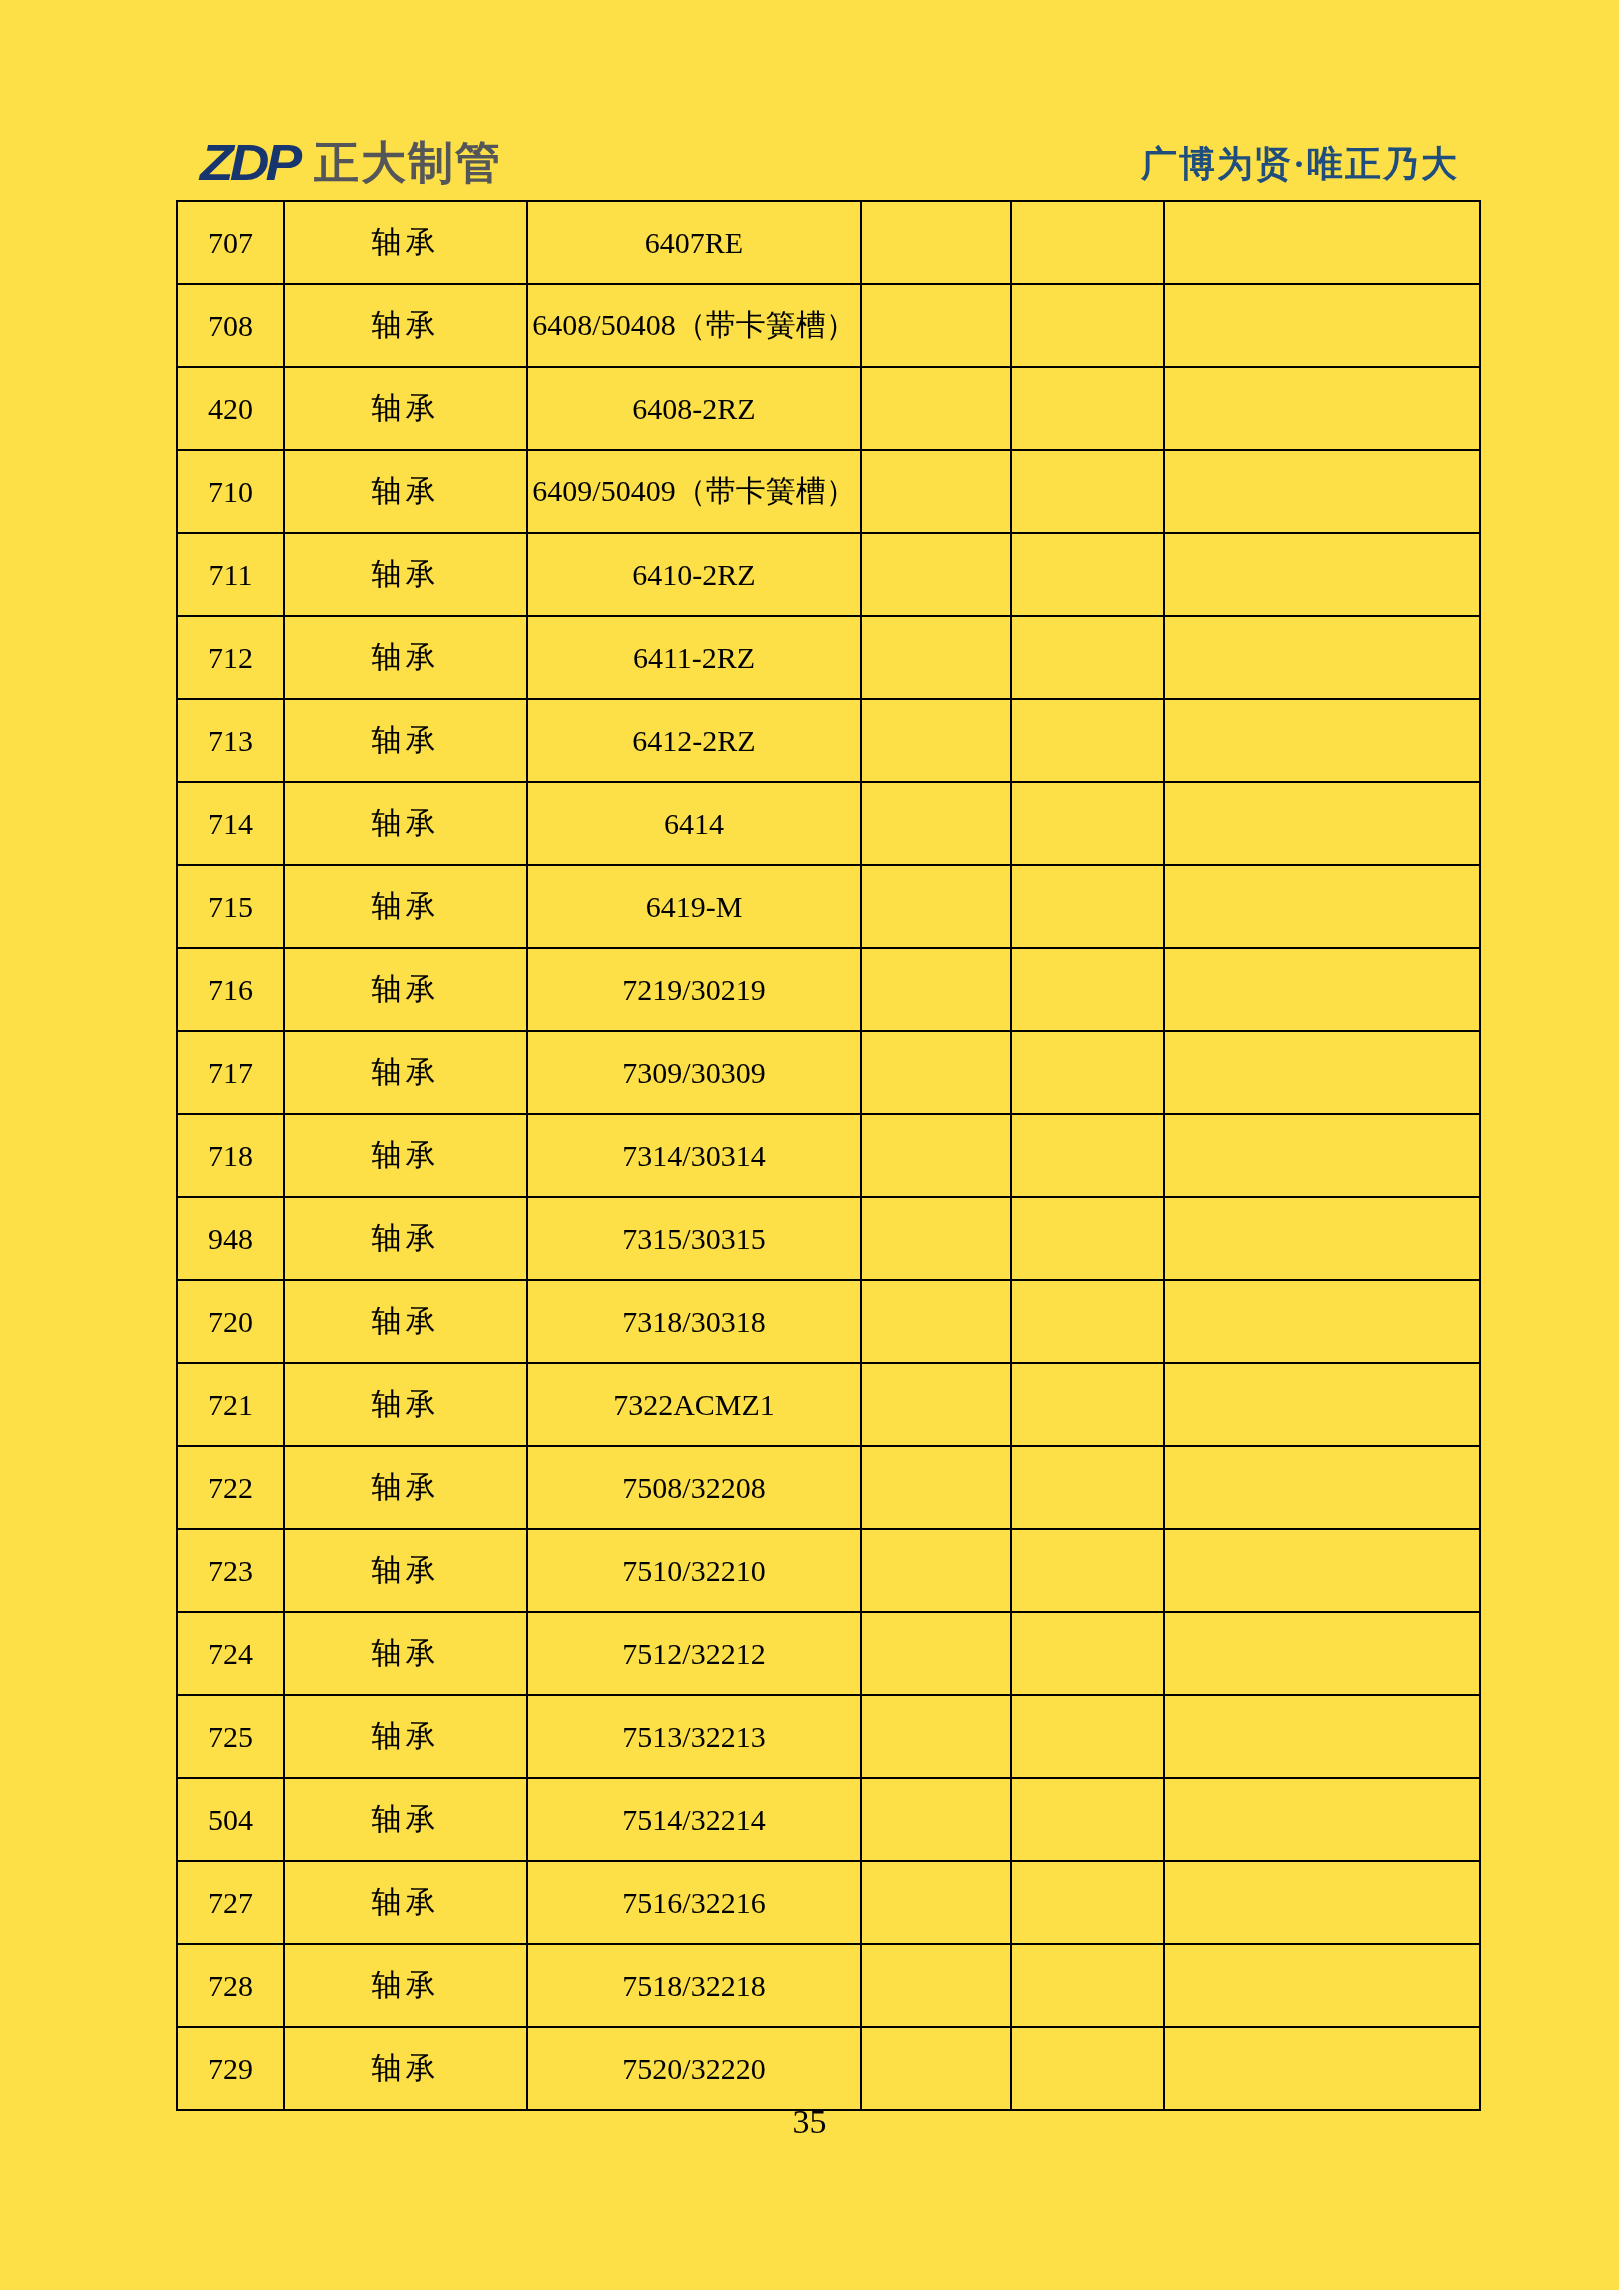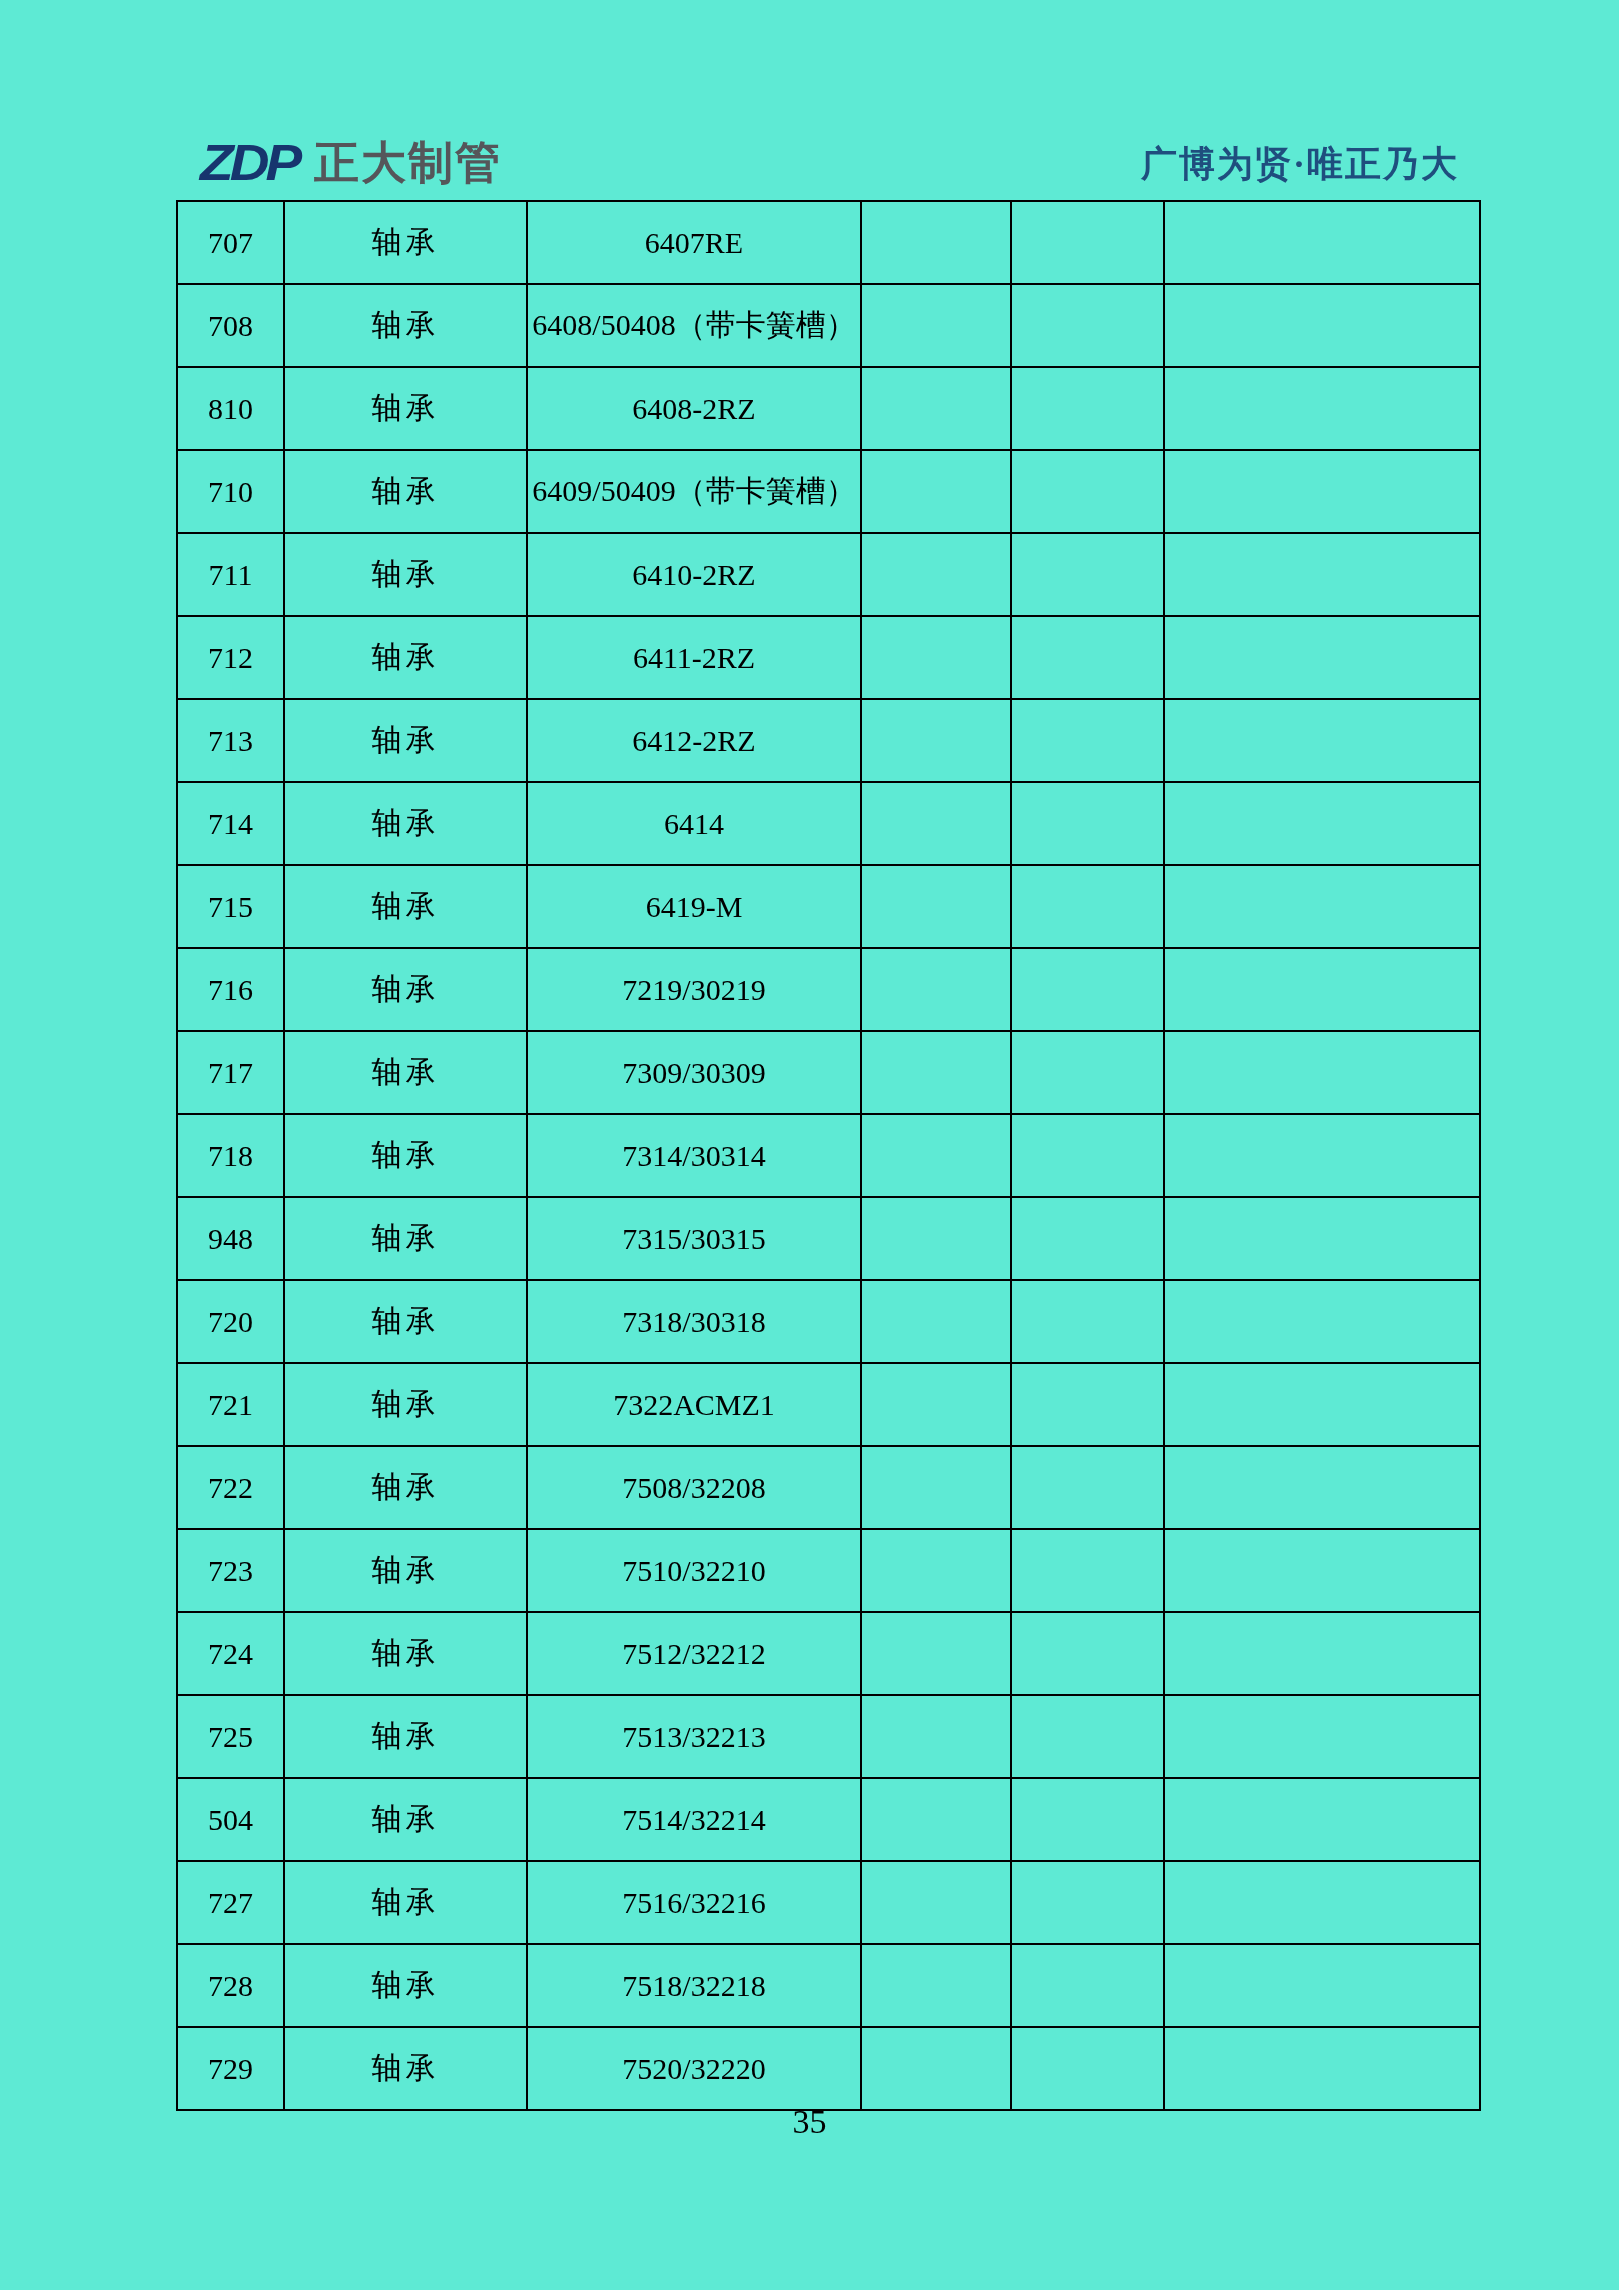--- a/index.html
+++ b/index.html
@@ -1,20 +1,20 @@
 <!DOCTYPE html>
 <html style="--logo_navy: #17356e; --logo_gray: #55565a; --slogan_blue: #1f4e7e; --table_border: #000000; --text: #000000;"><head>
 <meta charset="utf-8">
 <style>
   html,body { margin:0; padding:0; background:#ffffff; }
   .page {
     position:relative;
     width:1619px;
     height:2291px;
-    background:#5eead4;
+    background:#fde047;
     overflow:hidden;
     font-family:"Liberation Serif", serif;
     color:#000;
   }
   
   .logo {
     position:absolute;
     left:200px;
     top:135px;
     display:flex;
@@ -120,21 +120,21 @@
         </tr>
         <tr>
           <td class="num-cell">708</td>
           <td class="category-cell">轴承</td>
           <td class="model-cell">6408/50408（带卡簧槽）</td>
           <td class="empty-cell"></td>
           <td class="empty-cell"></td>
           <td class="empty-cell"></td>
         </tr>
         <tr>
-          <td class="num-cell">810</td>
+          <td class="num-cell">420</td>
           <td class="category-cell">轴承</td>
           <td class="model-cell">6408-2RZ</td>
           <td class="empty-cell"></td>
           <td class="empty-cell"></td>
           <td class="empty-cell"></td>
         </tr>
         <tr>
           <td class="num-cell">710</td>
           <td class="category-cell">轴承</td>
           <td class="model-cell">6409/50409（带卡簧槽）</td>

